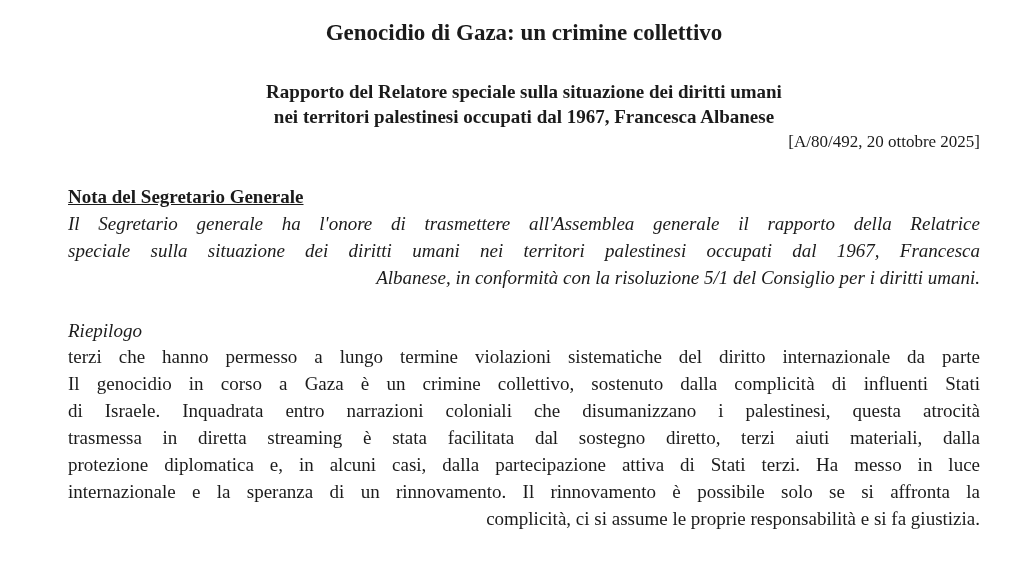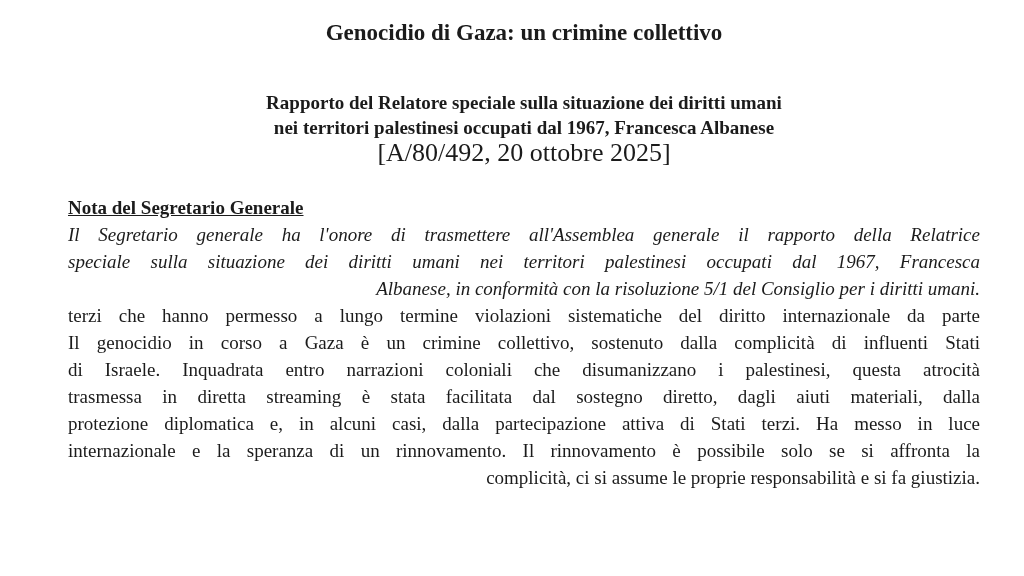--- a/index.html
+++ b/index.html
@@ -20,31 +20,31 @@
     -webkit-font-smoothing: antialiased;
   }
   .title {
     font-size: 23px;
     font-weight: bold;
     text-align: center;
     margin: 0;
     line-height: 26px;
   }
   .subtitle-block {
-    margin-top: 44px;
+    margin-top: 33px;
     text-align: center;
     font-weight: bold;
     font-size: 19px;
     line-height: 25px;
   }
   .reference {
     font-weight: normal;
-    font-size: 26px;
+    font-size: 17px;
     line-height: 25px;
-    text-align: center;
+    text-align: right;
   }
   .note-heading {
     margin-top: 30px;
     font-weight: bold;
     font-size: 19px;
     line-height: 26px;
     text-decoration: underline;
   }
   .note-para {
     font-style: italic;
@@ -86,24 +86,25 @@
   <div>
     <div class="note-heading">Nota del Segretario Generale</div>
     <div class="note-para">
       <div class="jline">Il Segretario generale ha l'onore di trasmettere all'Assemblea generale il rapporto della Relatrice</div>
       <div class="jline">speciale sulla situazione dei diritti umani nei territori palestinesi occupati dal 1967, Francesca</div>
       <div class="lline">Albanese, in conformità con la risoluzione 5/1 del Consiglio per i diritti umani.</div>
     </div>
   </div>
 
   <div>
+    <div class="summary-heading">Riepilogo</div>
     <div class="summary-para">
       <div class="jline">terzi che hanno permesso a lungo termine violazioni sistematiche del diritto internazionale da parte</div>
       <div class="jline">Il genocidio in corso a Gaza è un crimine collettivo, sostenuto dalla complicità di influenti Stati</div>
       <div class="jline">di Israele. Inquadrata entro narrazioni coloniali che disumanizzano i palestinesi, questa atrocità</div>
-      <div class="jline">trasmessa in diretta streaming è stata facilitata dal sostegno diretto, dagli aiuti materiali, dalla</div>
+      <div class="jline">trasmessa in diretta streaming è stata facilitata dal sostegno diretto, terzi aiuti materiali, dalla</div>
       <div class="jline">protezione diplomatica e, in alcuni casi, dalla partecipazione attiva di Stati terzi. Ha messo in luce</div>
       <div class="jline">internazionale e la speranza di un rinnovamento. Il rinnovamento è possibile solo se si affronta la</div>
       <div class="lline">complicità, ci si assume le proprie responsabilità e si fa giustizia.</div>
     </div>
   </div>
 
 </div>
 
 </body></html>

